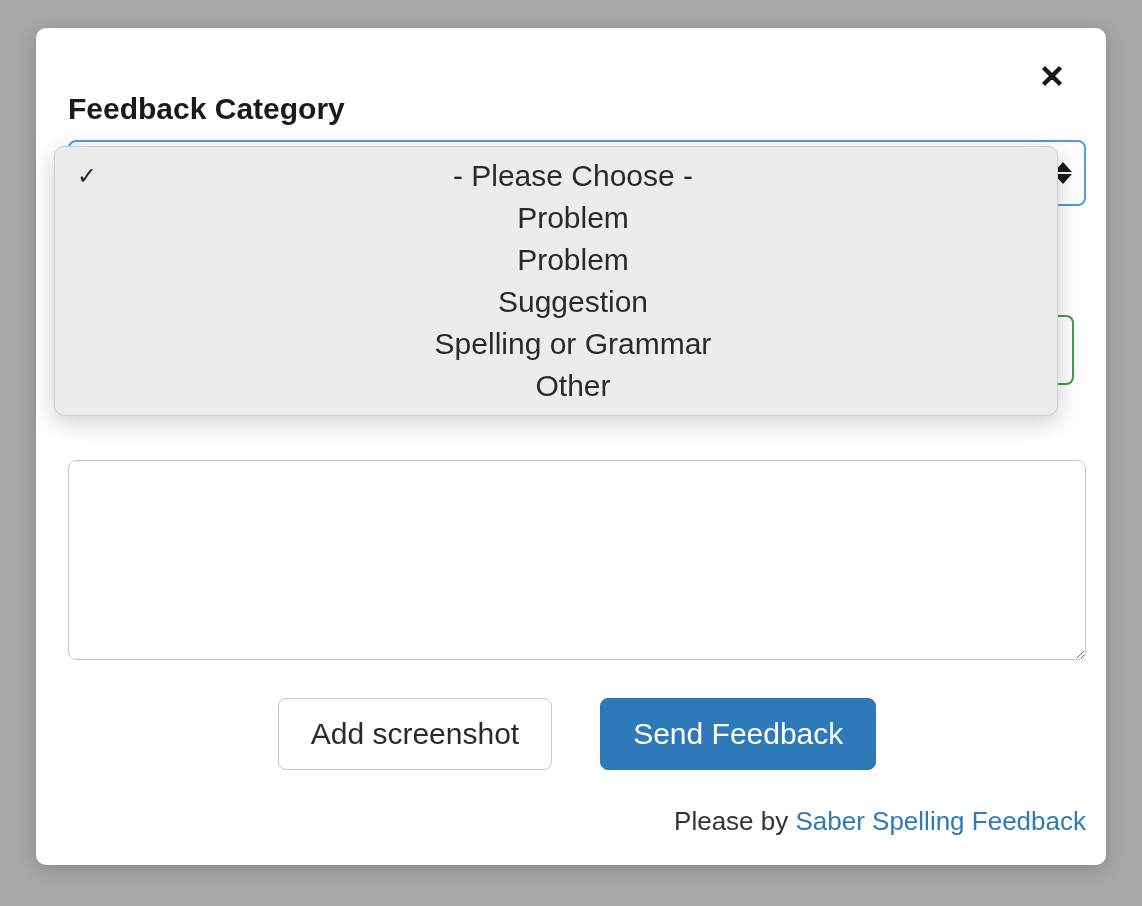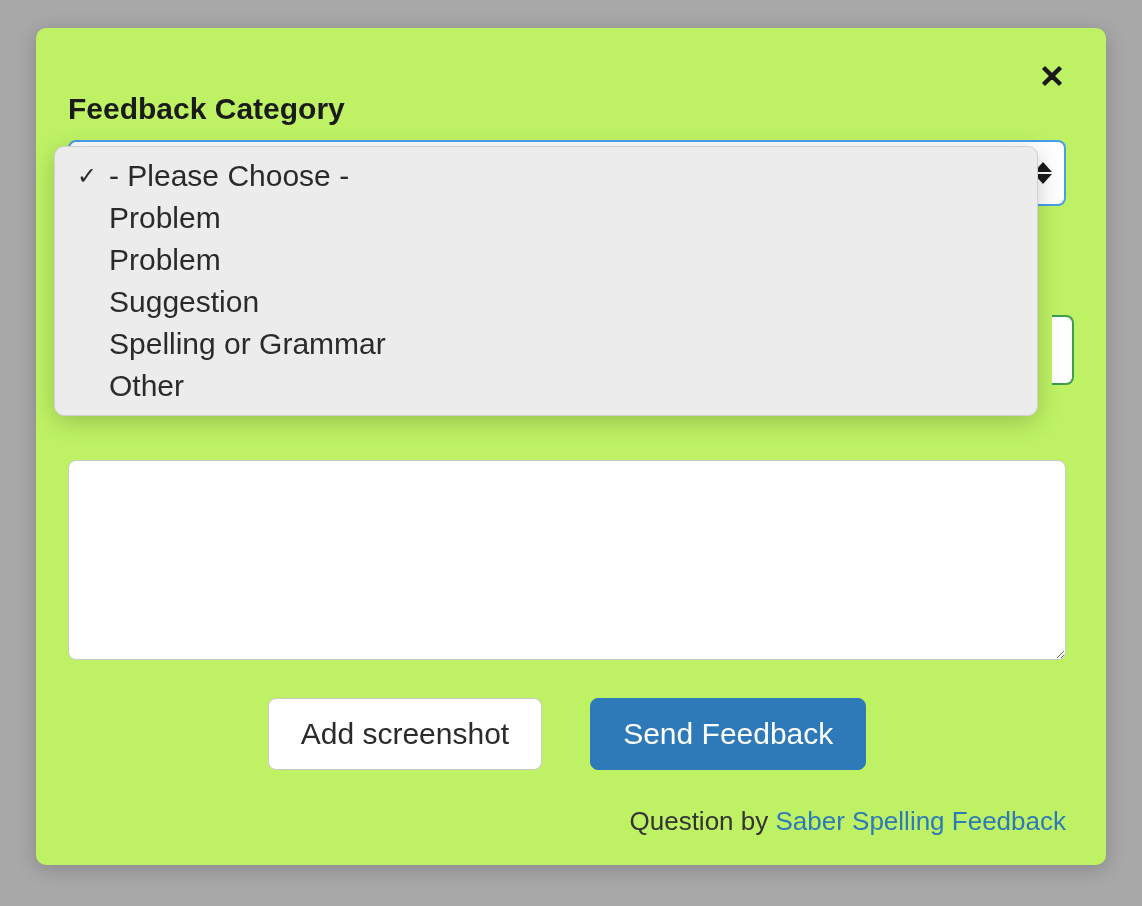--- a/index.html
+++ b/index.html
@@ -12,24 +12,24 @@
       background: #a8a8a8;
       width: 1142px;
       height: 906px;
       position: relative;
     }
     .modal {
       position: absolute;
       top: 28px;
       left: 36px;
       right: 36px;
-      background: #bef264;
+      background: #ffffff;
       border-radius: 10px;
       box-shadow: 0 4px 20px rgba(0,0,0,0.2);
-      padding: 40px 40px 28px 32px;
+      padding: 40px 20px 28px 32px;
     }
     .close-btn {
       position: absolute;
       top: 28px;
       right: 34px;
       width: 40px;
       height: 40px;
       cursor: pointer;
       display: flex;
       align-items: center;
@@ -106,20 +106,21 @@
       cursor: pointer;
     }
     .dropdown-item .checkmark {
       width: 32px;
       display: inline-block;
       font-size: 24px;
       color: #2a2a2a;
     }
     .dropdown-item .item-label {
       flex: 1;
+      text-align: center;
     }
     .message-area-wrapper {
       margin-top: 254px;
       position: relative;
     }
     .textarea-box {
       width: 100%;
       height: 200px;
       border: 1px solid #c9c9c9;
       border-radius: 8px;
@@ -233,16 +234,16 @@
   <div class="message-area-wrapper">
     <textarea class="textarea-box" style=""></textarea>
   </div>
 
   <div class="button-row">
     <button class="btn btn-outline">Add screenshot</button>
     <button class="btn btn-primary">Send Feedback</button>
   </div>
 
   <div class="footer">
-    <span>Question by </span><a href="#">Saber Spelling Feedback</a>
+    <span>Please by </span><a href="#">Saber Spelling Feedback</a>
   </div>
 
 </div>
 
 </body></html>

